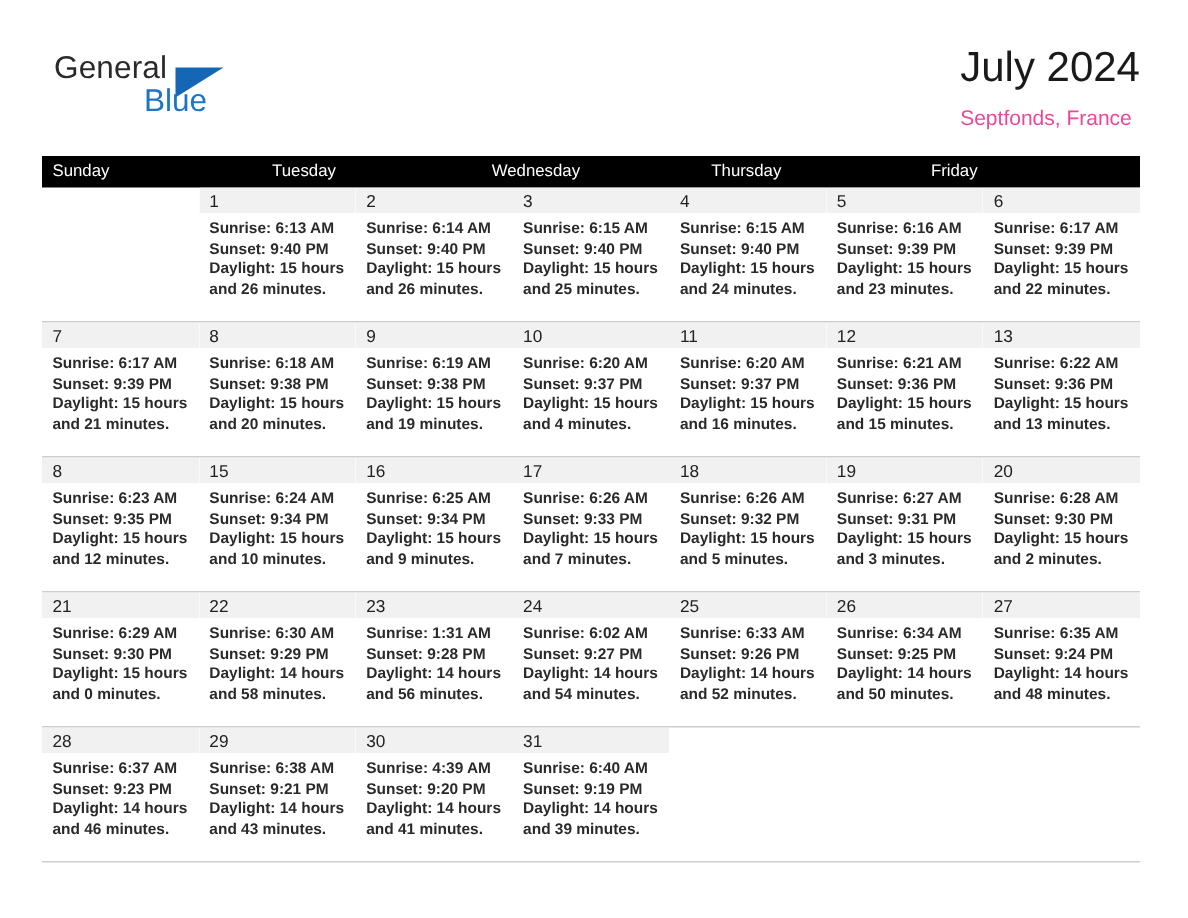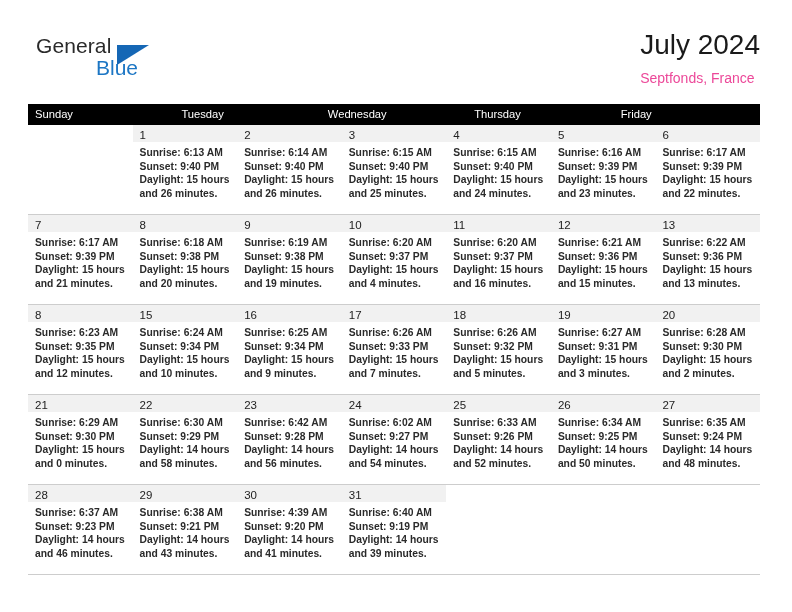--- a/index.html
+++ b/index.html
@@ -390,21 +390,21 @@
             <div class="day-body">
               <div class="day-line">Sunrise: 6:30 AM</div>
               <div class="day-line">Sunset: 9:29 PM</div>
               <div class="day-line">Daylight: 14 hours</div>
               <div class="day-line">and 58 minutes.</div>
             </div>
           </div>
           <div class="day-cell">
             <div class="day-num-band"><span class="day-num">23</span></div>
             <div class="day-body">
-              <div class="day-line">Sunrise: 6:42 AM</div>
+              <div class="day-line">Sunrise: 1:31 AM</div>
               <div class="day-line">Sunset: 9:28 PM</div>
               <div class="day-line">Daylight: 14 hours</div>
               <div class="day-line">and 56 minutes.</div>
             </div>
           </div>
           <div class="day-cell">
             <div class="day-num-band"><span class="day-num">24</span></div>
             <div class="day-body">
               <div class="day-line">Sunrise: 6:02 AM</div>
               <div class="day-line">Sunset: 9:27 PM</div>

